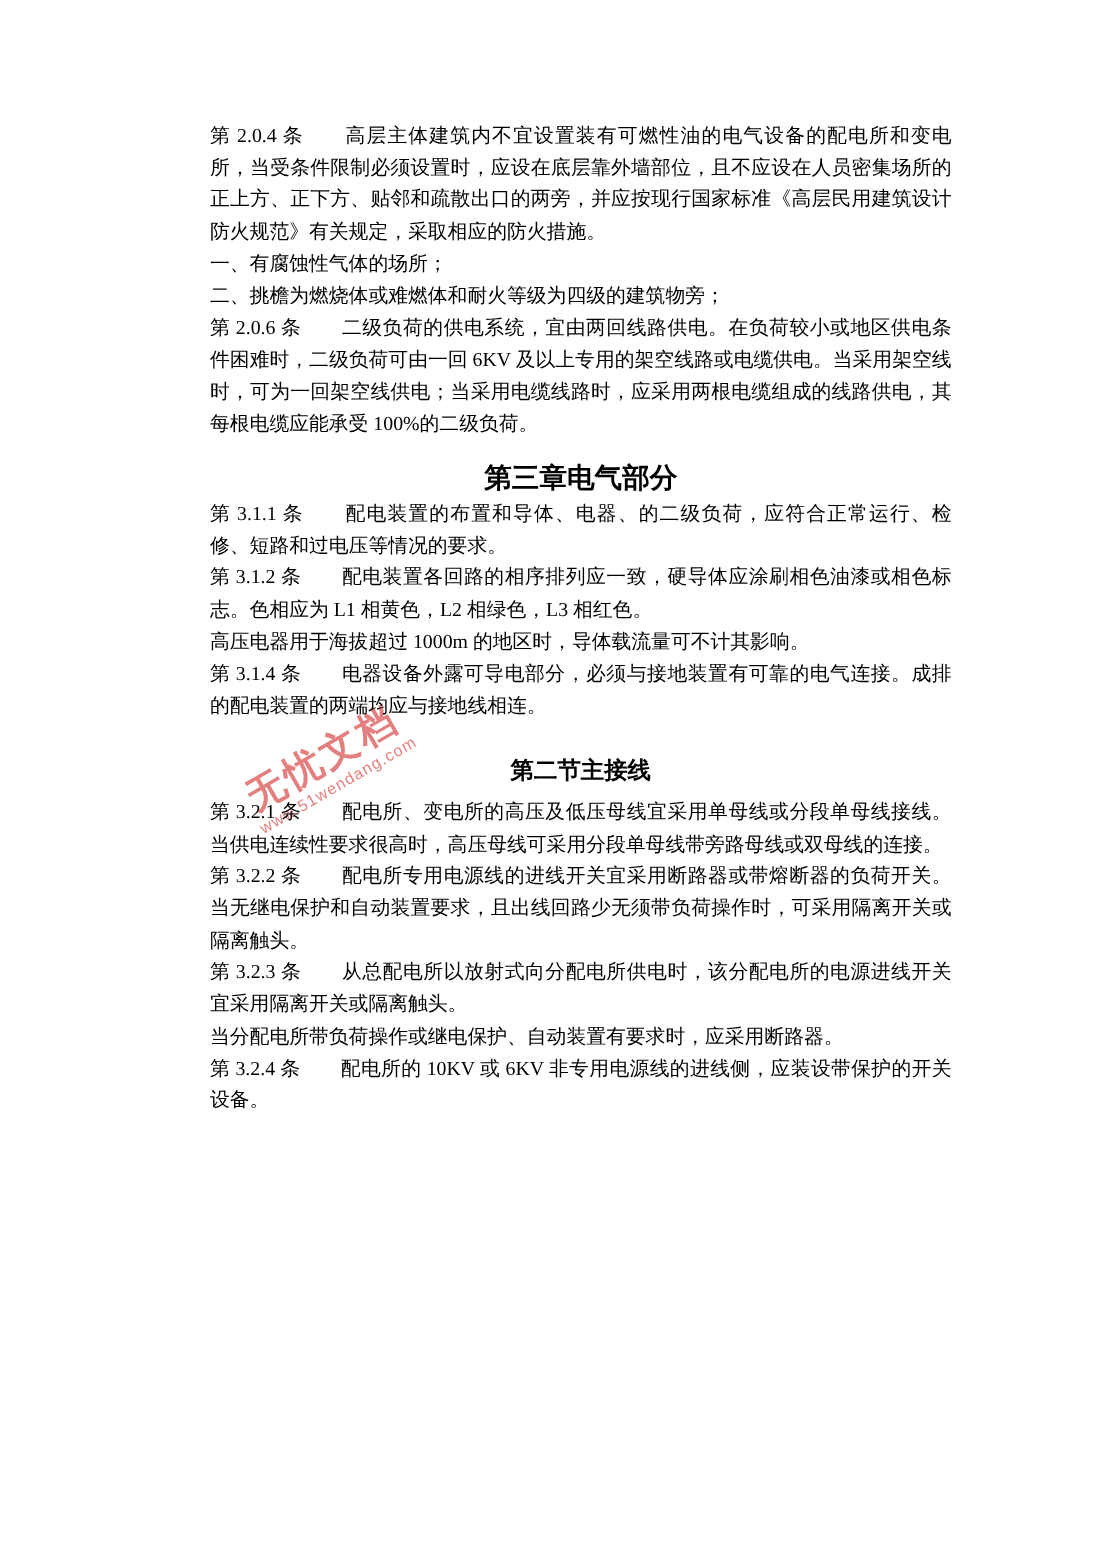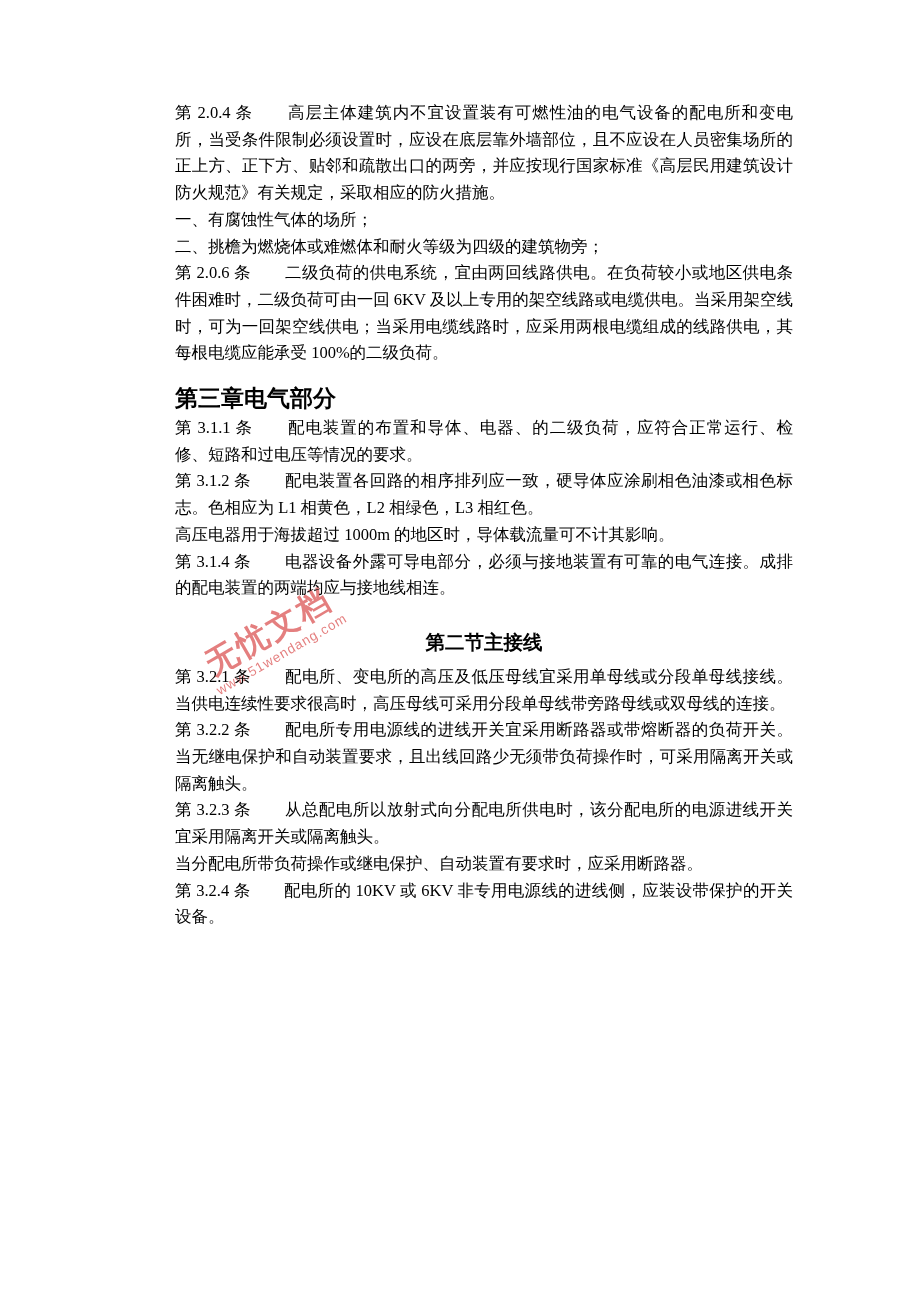--- a/index.html
+++ b/index.html
@@ -23,21 +23,21 @@
   p.body {
     font-size: 16.5px;
     line-height: 26.7px;
     text-align: justify;
     word-break: break-all;
   }
   h1.chapter {
     font-size: 23px;
     line-height: 32px;
     font-weight: bold;
-    text-align: left;
+    text-align: center;
     margin-top: 16px;
   }
   h2.section {
     font-size: 19.5px;
     line-height: 27px;
     font-weight: bold;
     text-align: center;
   }
   .section-first  { margin-top: 40px; margin-bottom: 46px; }
   .section-second { margin-top: 27px; margin-bottom: 8px; }

